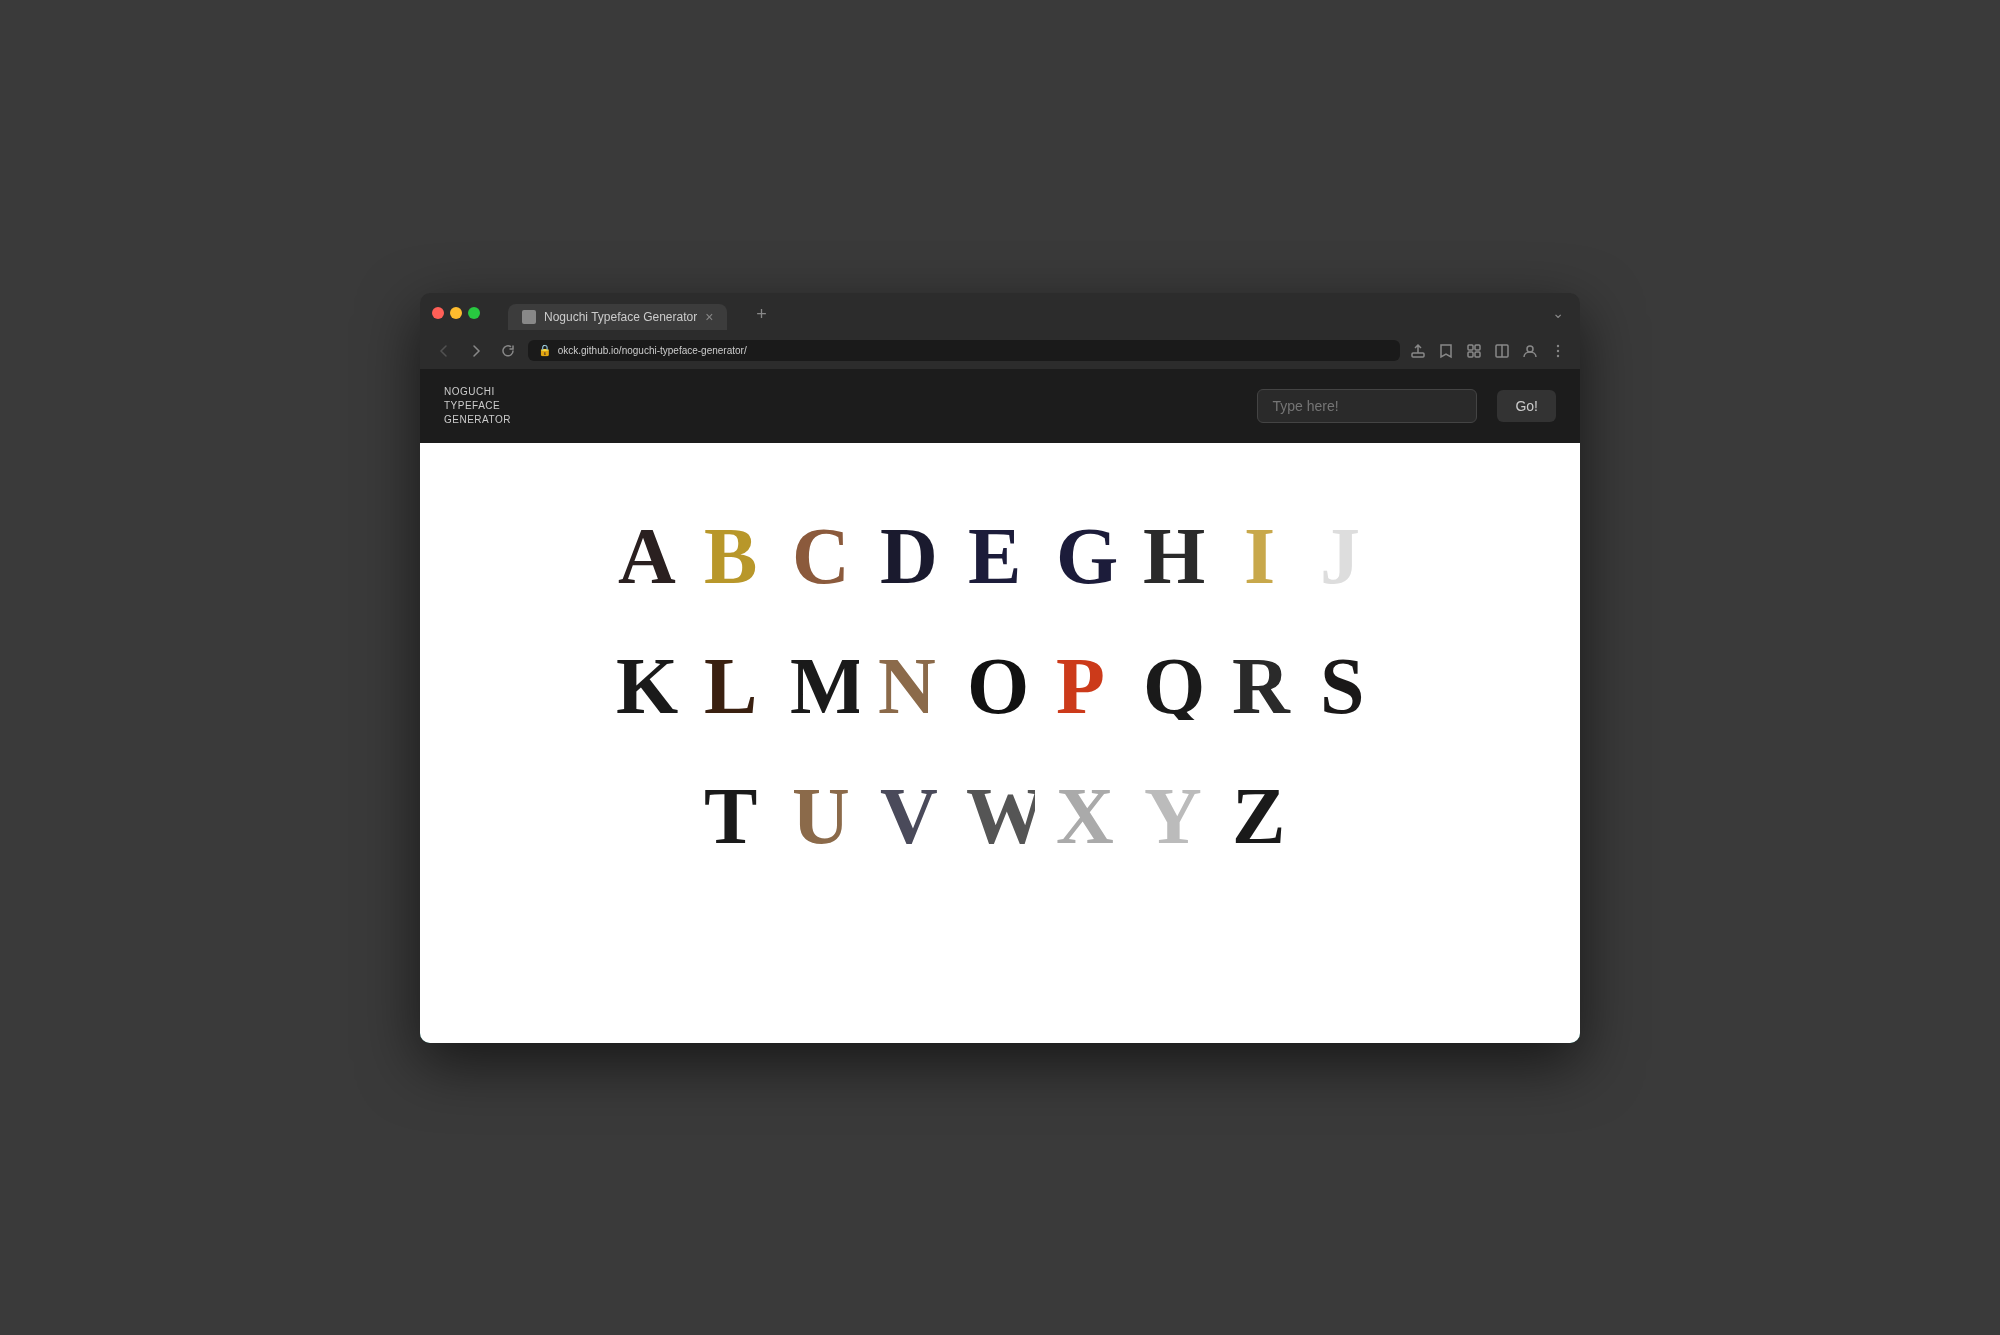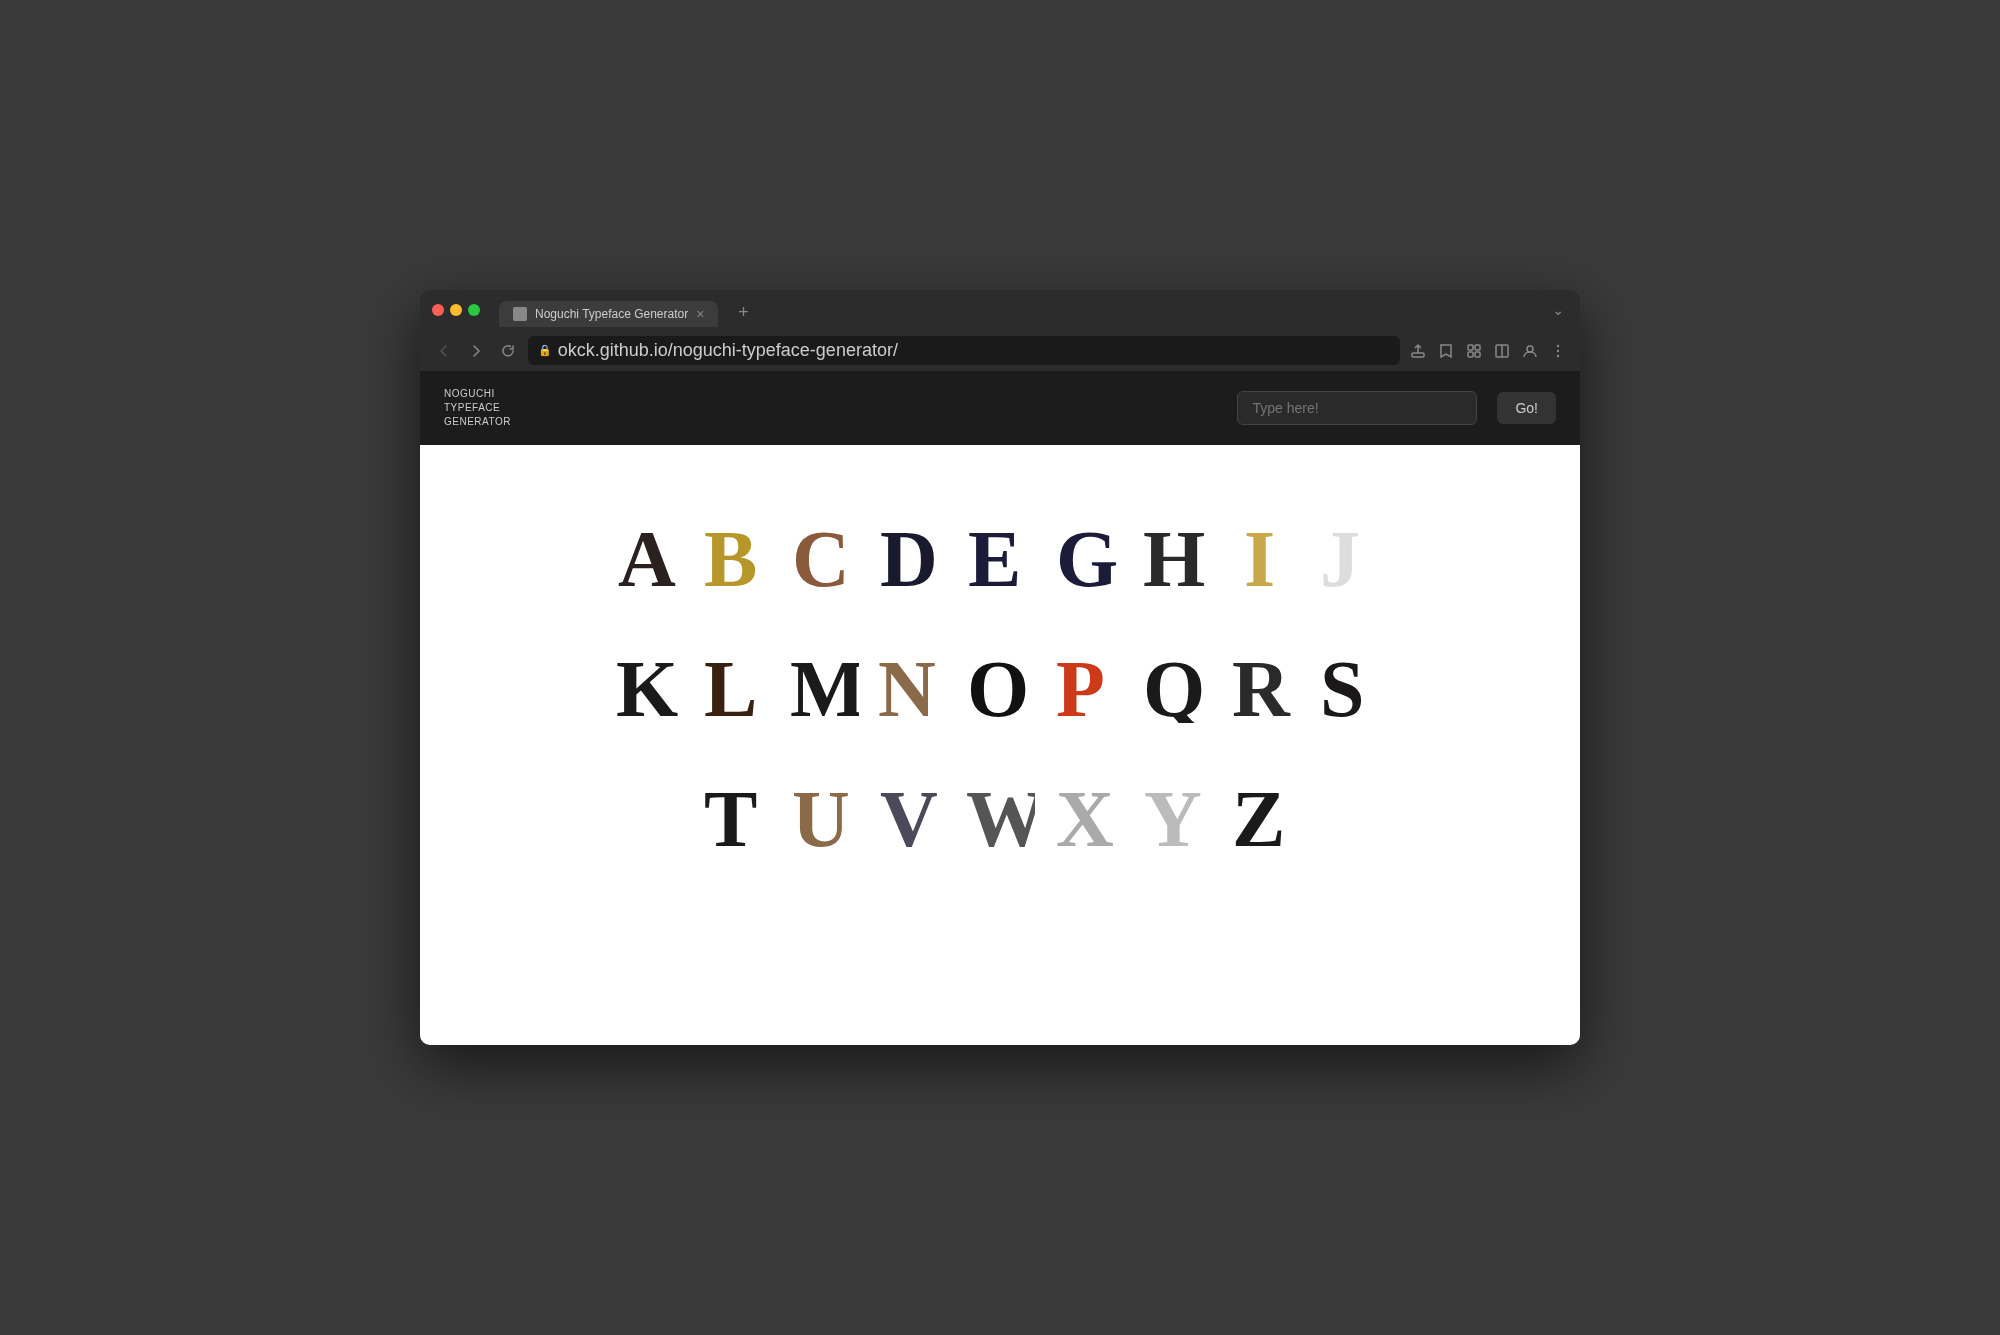--- a/index.html
+++ b/index.html
@@ -22,21 +22,21 @@
 
     
     .browser-chrome {
       background: #2c2c2c;
     }
 
     .tab-bar {
       display: flex;
       align-items: center;
       padding: 8px 12px 0;
-      gap: 7px;
+      gap: 16px;
     }
 
     .traffic-lights {
       display: flex;
       gap: 6px;
       align-items: center;
       margin-right: 12px;
       padding-bottom: 8px;
     }
 
@@ -150,21 +150,21 @@
       gap: 6px;
     }
 
     .lock-icon {
       color: #888;
       font-size: 11px;
     }
 
     .address-text {
       color: #ccc;
-      font-size: 18px;
+      font-size: 10px;
     }
 
     .toolbar-icons {
       display: flex;
       gap: 8px;
       align-items: center;
     }
 
     .toolbar-icon {
       width: 20px;
@@ -200,21 +200,21 @@
 
     .header-spacer { flex: 1; }
 
     .search-input {
       background: #2a2a2a;
       border: 1px solid #444;
       border-radius: 6px;
       padding: 8px 14px;
       color: #999;
       font-size: 14px;
-      width: 240px;
+      width: 220px;
       outline: none;
     }
 
     .go-btn {
       background: #333;
       color: #ccc;
       border: none;
       border-radius: 6px;
       padding: 8px 18px;
       font-size: 14px;

